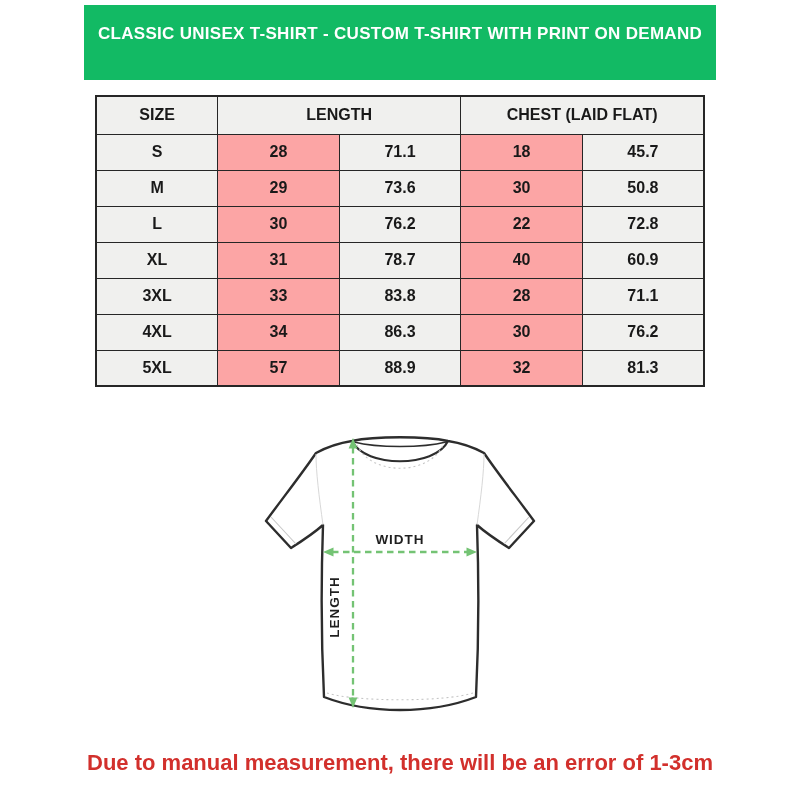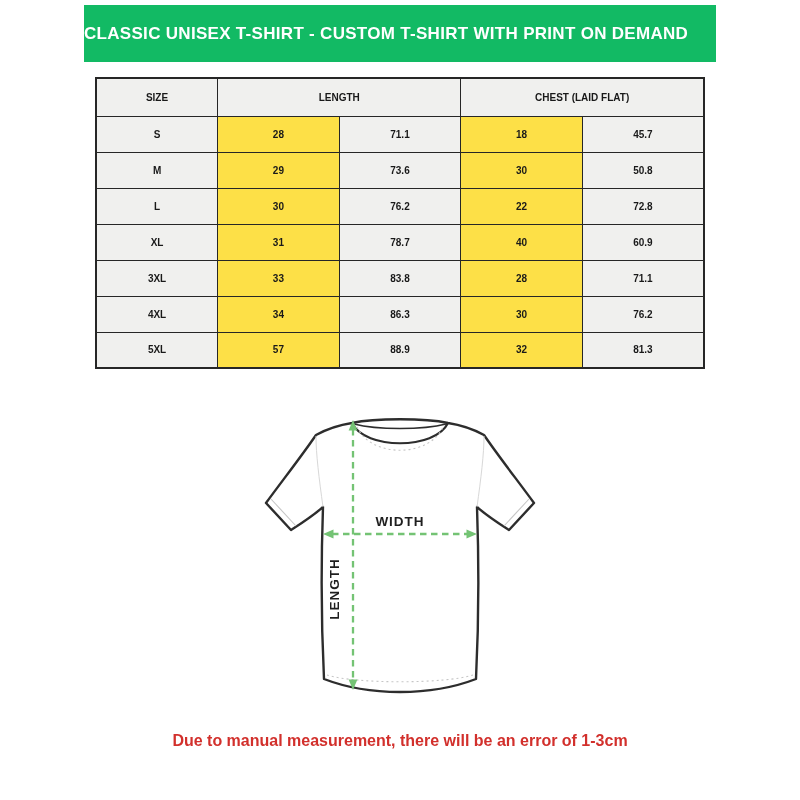--- a/index.html
+++ b/index.html
@@ -3,59 +3,59 @@
 <meta charset="utf-8">
 <style>
   * { margin: 0; padding: 0; box-sizing: border-box; }
   html, body { background: #ffffff; }
   body {
     width: 800px; height: 800px;
     font-family: "Liberation Sans", sans-serif;
     overflow: hidden;
   }
   .banner {
-    width: 632px; height: 57px;
+    width: 632px; height: 75px;
     margin: 5px auto 0;
     background: #12ba64;
     color: #ffffff;
     font-weight: bold;
     font-size: 17px;
     letter-spacing: .3px;
-    text-align: left;
+    text-align: center;
     line-height: 57px;
     white-space: nowrap;
   }
   table.size-table {
     width: 610px;
     margin: 15px auto 0;
     border-collapse: collapse;
     table-layout: fixed;
     border: 2px solid #262626;
   }
   .size-table th, .size-table td {
     border: 1.5px solid #262626;
     height: 36px;
     padding: 8px;
     text-align: center;
     vertical-align: middle;
     font-weight: bold;
-    font-size: 10px;
+    font-size: 16px;
     color: #191919;
   }
   .size-table thead th { height: 38px; background: #f0f0ee; }
   .size-table td.g { background: #f0f0ee; }
-  .size-table td.w { background: #fde047; }
+  .size-table td.w { background: #fca5a5; }
   .diagram { width: 290px; height: 285px; margin: 45px auto 0; text-align: center; }
   .diagram svg { display: block; }
   .footer-note {
     margin-top: 33px;
     text-align: center;
     color: #d2302c;
     font-weight: bold;
-    font-size: 16px;
+    font-size: 22px;
   }
   .svg-label {
     font-family: "Liberation Sans", sans-serif;
     font-weight: bold;
     font-size: 13.5px;
     letter-spacing: 1px;
     fill: #1f1f1f;
   }
 </style>
 </head>

